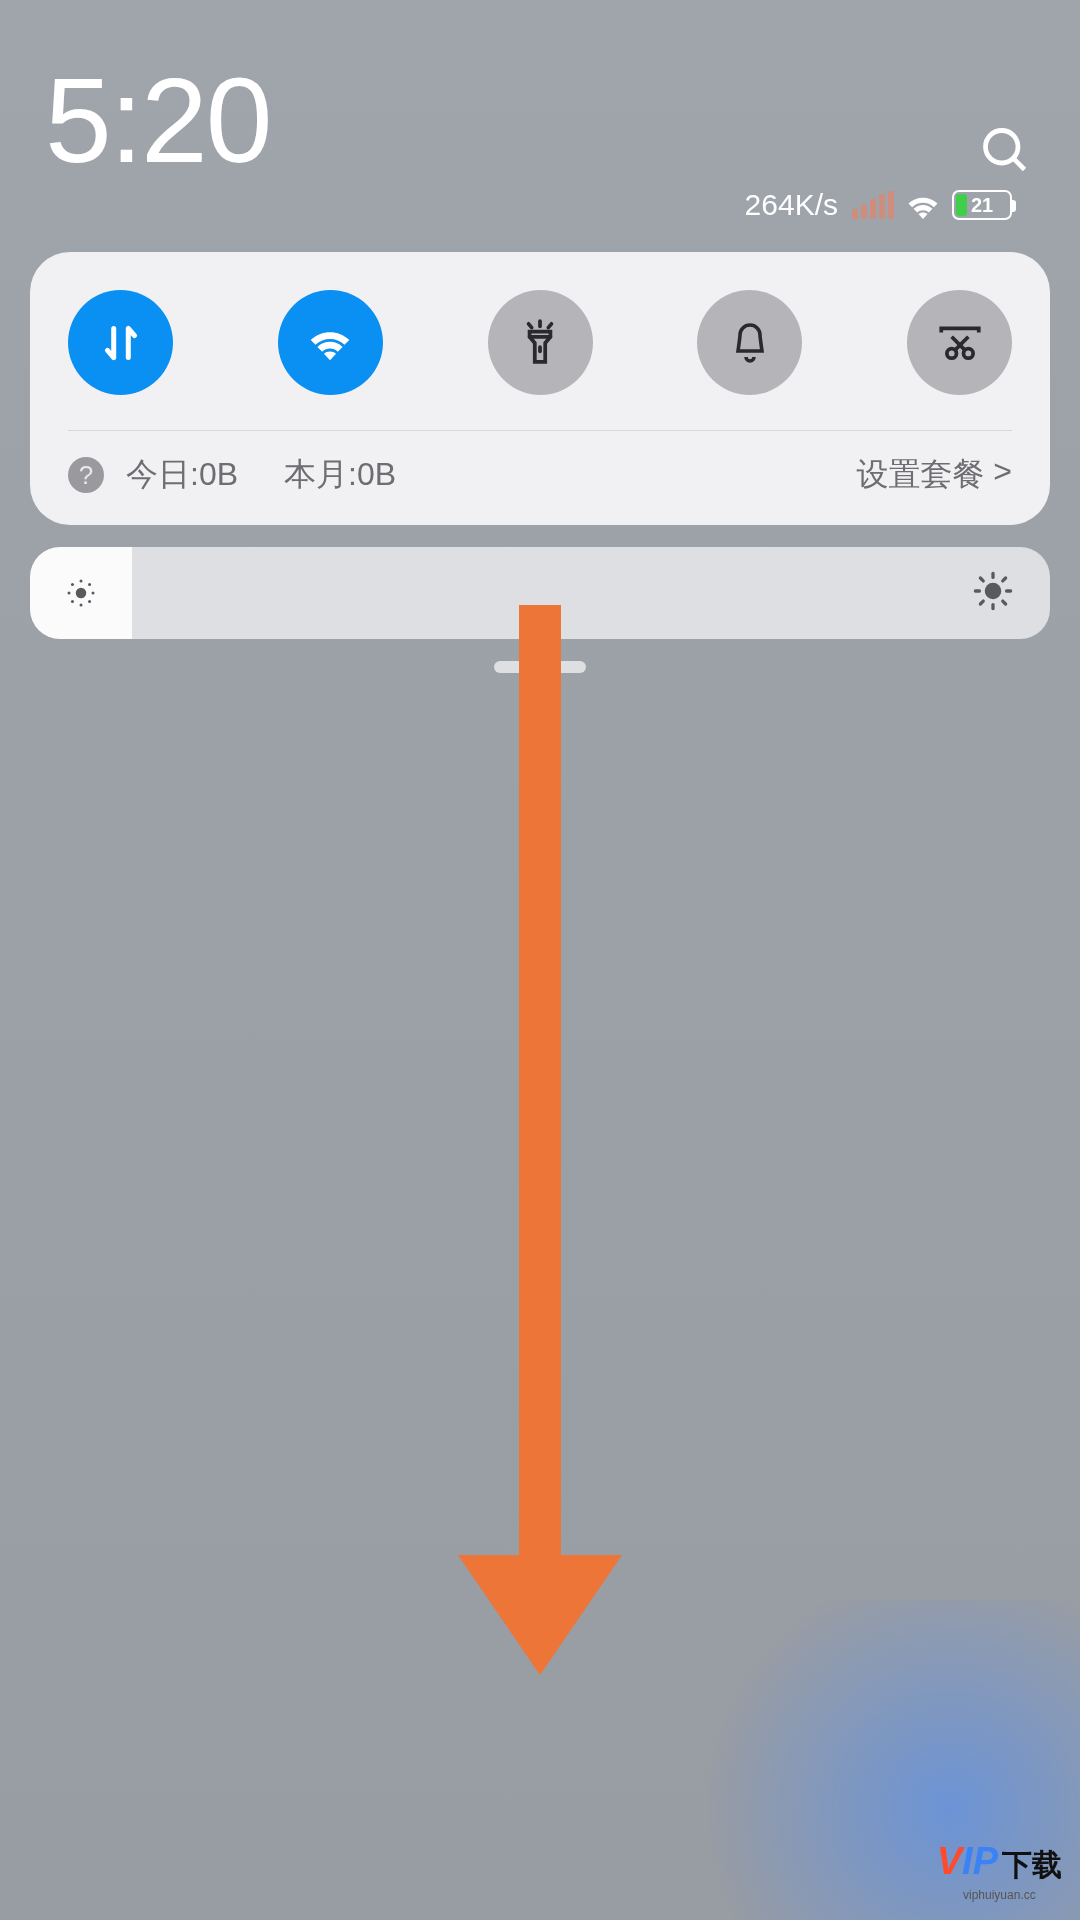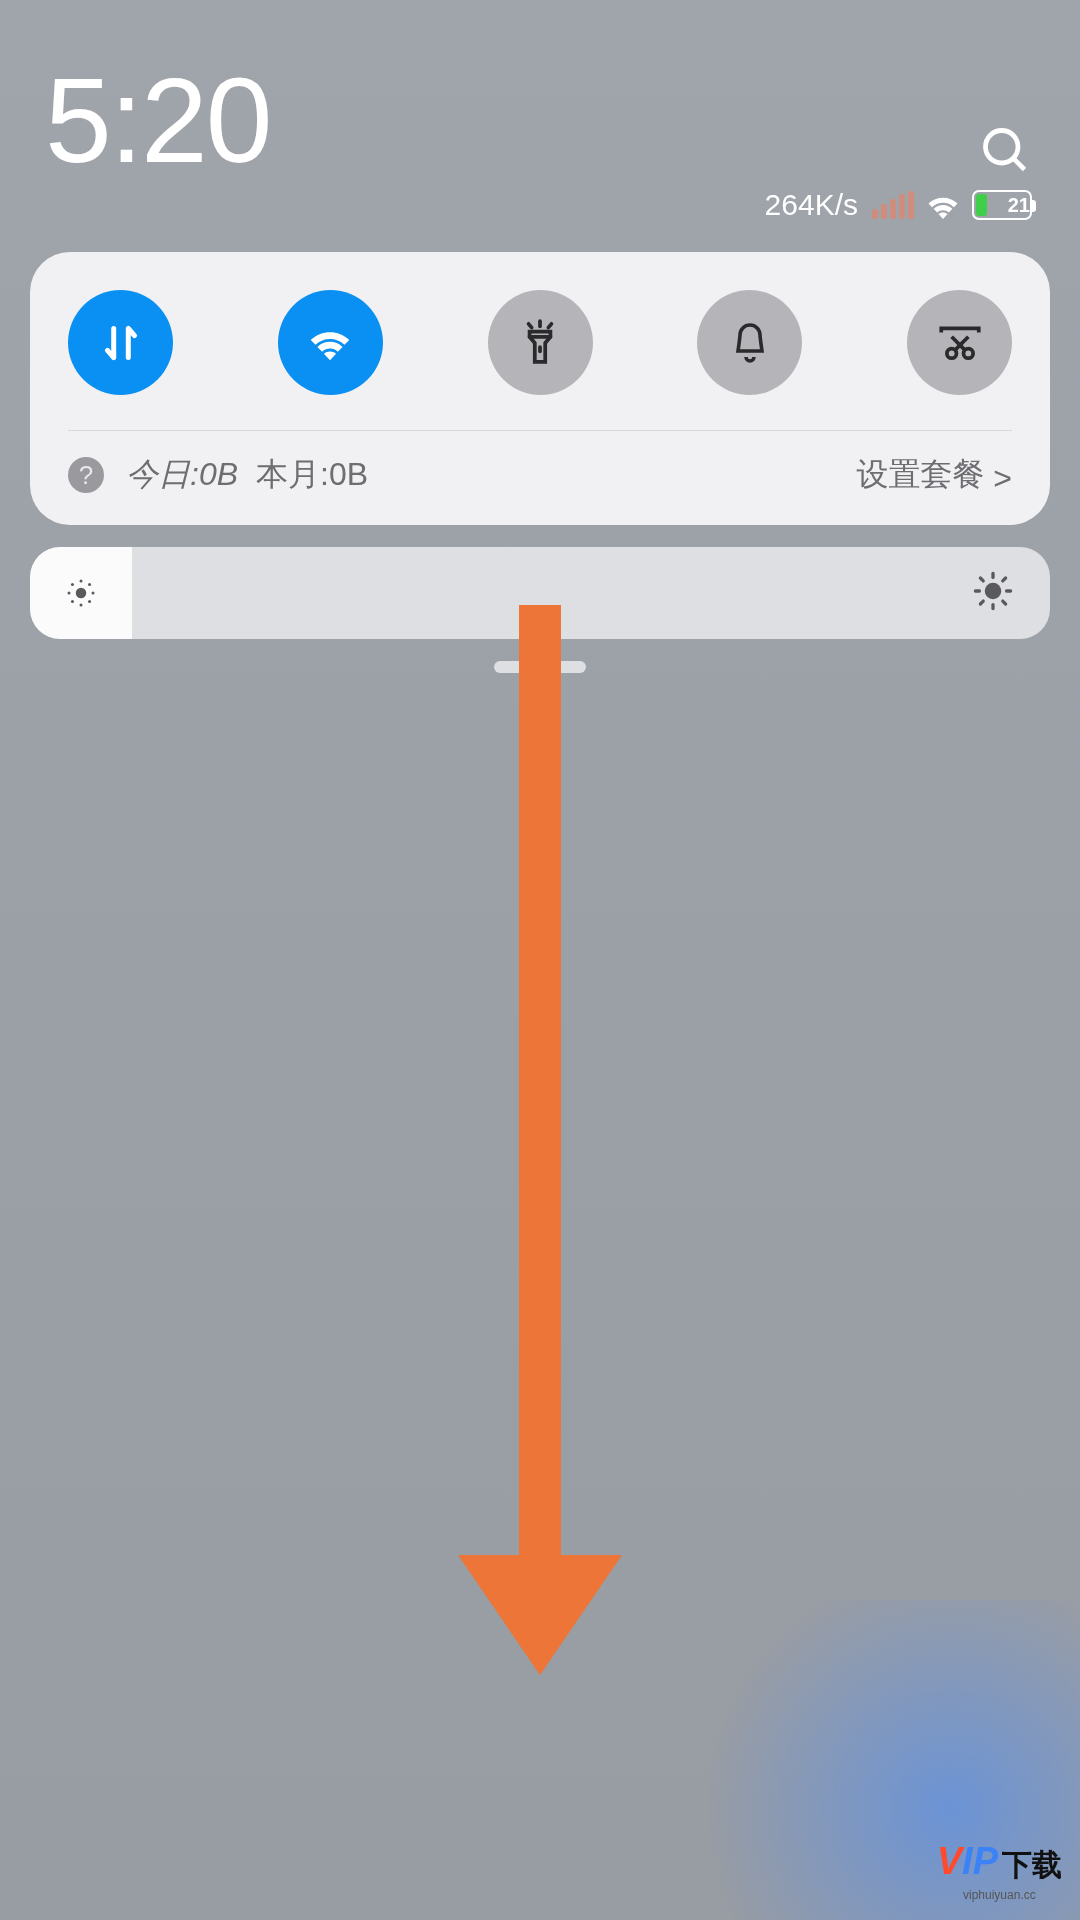--- a/index.html
+++ b/index.html
@@ -32,39 +32,39 @@
       font-weight: 400;
     }
     .header-right { display: flex; align-items: center; }
     .search-btn {
       width: 60px; height: 60px;
       display: flex; align-items: center; justify-content: center;
       margin-top: 25px;
     }
     .status-row {
       display: flex; align-items: center; justify-content: flex-end;
-      padding: 0 48px; gap: 8px; margin-top: -12px;
+      padding: 0 68px; gap: 8px; margin-top: -12px;
     }
     .netspeed { color: #fff; font-size: 30px; font-weight: 500; }
     .signal-bars { display: flex; align-items: flex-end; gap: 3px; height: 28px; margin-left: 6px; }
     .signal-bar { width: 6px; background: rgba(255,120,80,0.5); border-radius: 2px; }
     .signal-bar:nth-child(1){height:10px} .signal-bar:nth-child(2){height:15px}
     .signal-bar:nth-child(3){height:20px} .signal-bar:nth-child(4){height:25px}
     .signal-bar:nth-child(5){height:28px}
     .battery {
       width: 60px; height: 30px; border: 2.5px solid #fff; border-radius: 7px;
       position: relative; display: flex; align-items: center; padding: 2px;
     }
     .battery::after {
       content:''; position:absolute; right:-6px; top:8px; width:4px; height:12px;
       background:#fff; border-radius:0 3px 3px 0;
     }
     .battery-fill { height: 100%; background: #3fcf4a; border-radius: 3px; width: 21%; }
     .battery-text {
-      position: absolute; width: 100%; text-align: right; color: #fff;
+      position: absolute; width: 100%; text-align: center; color: #fff;
       font-size: 20px; font-weight: 600; left: 0;
     }
     .panel {
       margin: 30px 30px 0 30px;
       background: rgba(245,245,247,0.95);
       border-radius: 40px;
       padding: 38px 38px 28px 38px;
     }
     .toggles { display: flex; justify-content: space-between; }
     .toggle {
@@ -73,22 +73,22 @@
       background: #b5b5b9;
     }
     .toggle.active { background: #0a8ff2; }
     .divider { height: 1px; background: #d8d8db; margin: 35px 0 22px 0; }
     .data-row { display: flex; align-items: center; font-size: 32px; color: #6d6d72; }
     .data-help {
       width: 36px; height: 36px; border-radius: 50%; background: #9a9a9e;
       display: flex; align-items: center; justify-content: center;
       color: #e8e8ea; font-size: 26px; margin-right: 22px; flex-shrink: 0;
     }
-    .data-today { margin-right: 18px; font-style: italic; }
-    .data-plan { margin-left: auto; display: flex; align-items: flex-end; }
+    .data-today { margin-right: 46px; }
+    .data-plan { margin-left: auto; display: flex; align-items: flex-start; }
     .brightness {
       margin: 22px 30px 0 30px; height: 92px;
       background: rgba(230,230,232,0.9); border-radius: 30px;
       display: flex; align-items: center; position: relative; overflow: hidden;
     }
     .brightness-fill {
       position: absolute; left: 0; top: 0; bottom: 0; width: 10%;
       background: rgba(252,252,253,0.95); border-radius: 30px 0 0 30px;
       display: flex; align-items: center; justify-content: center;
     }

